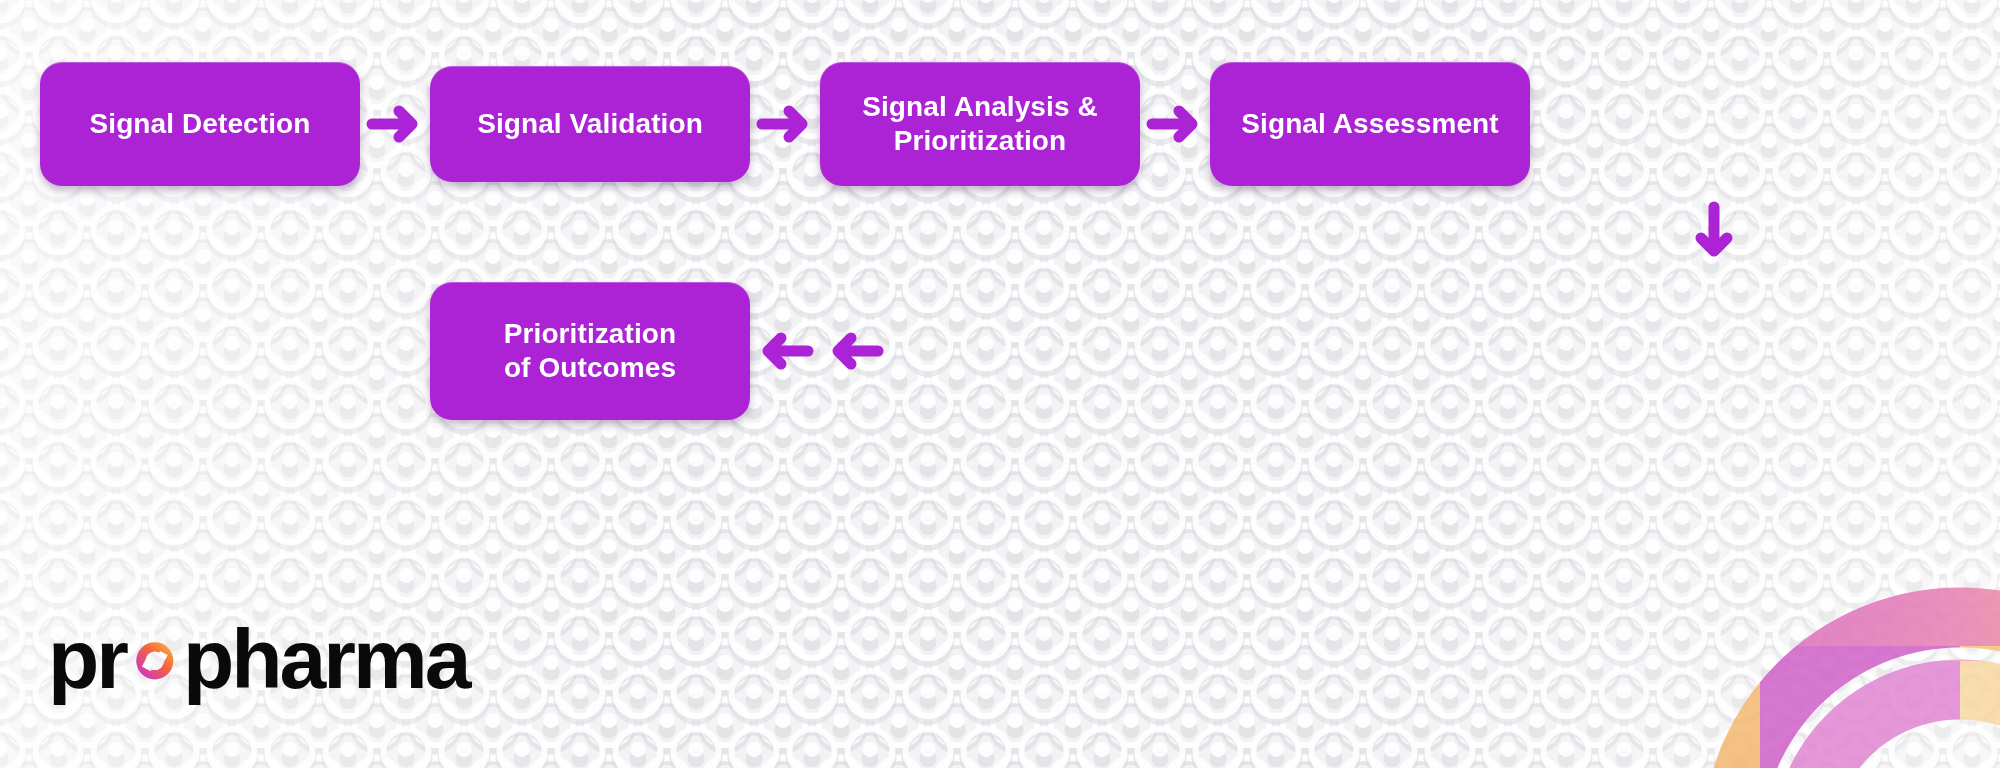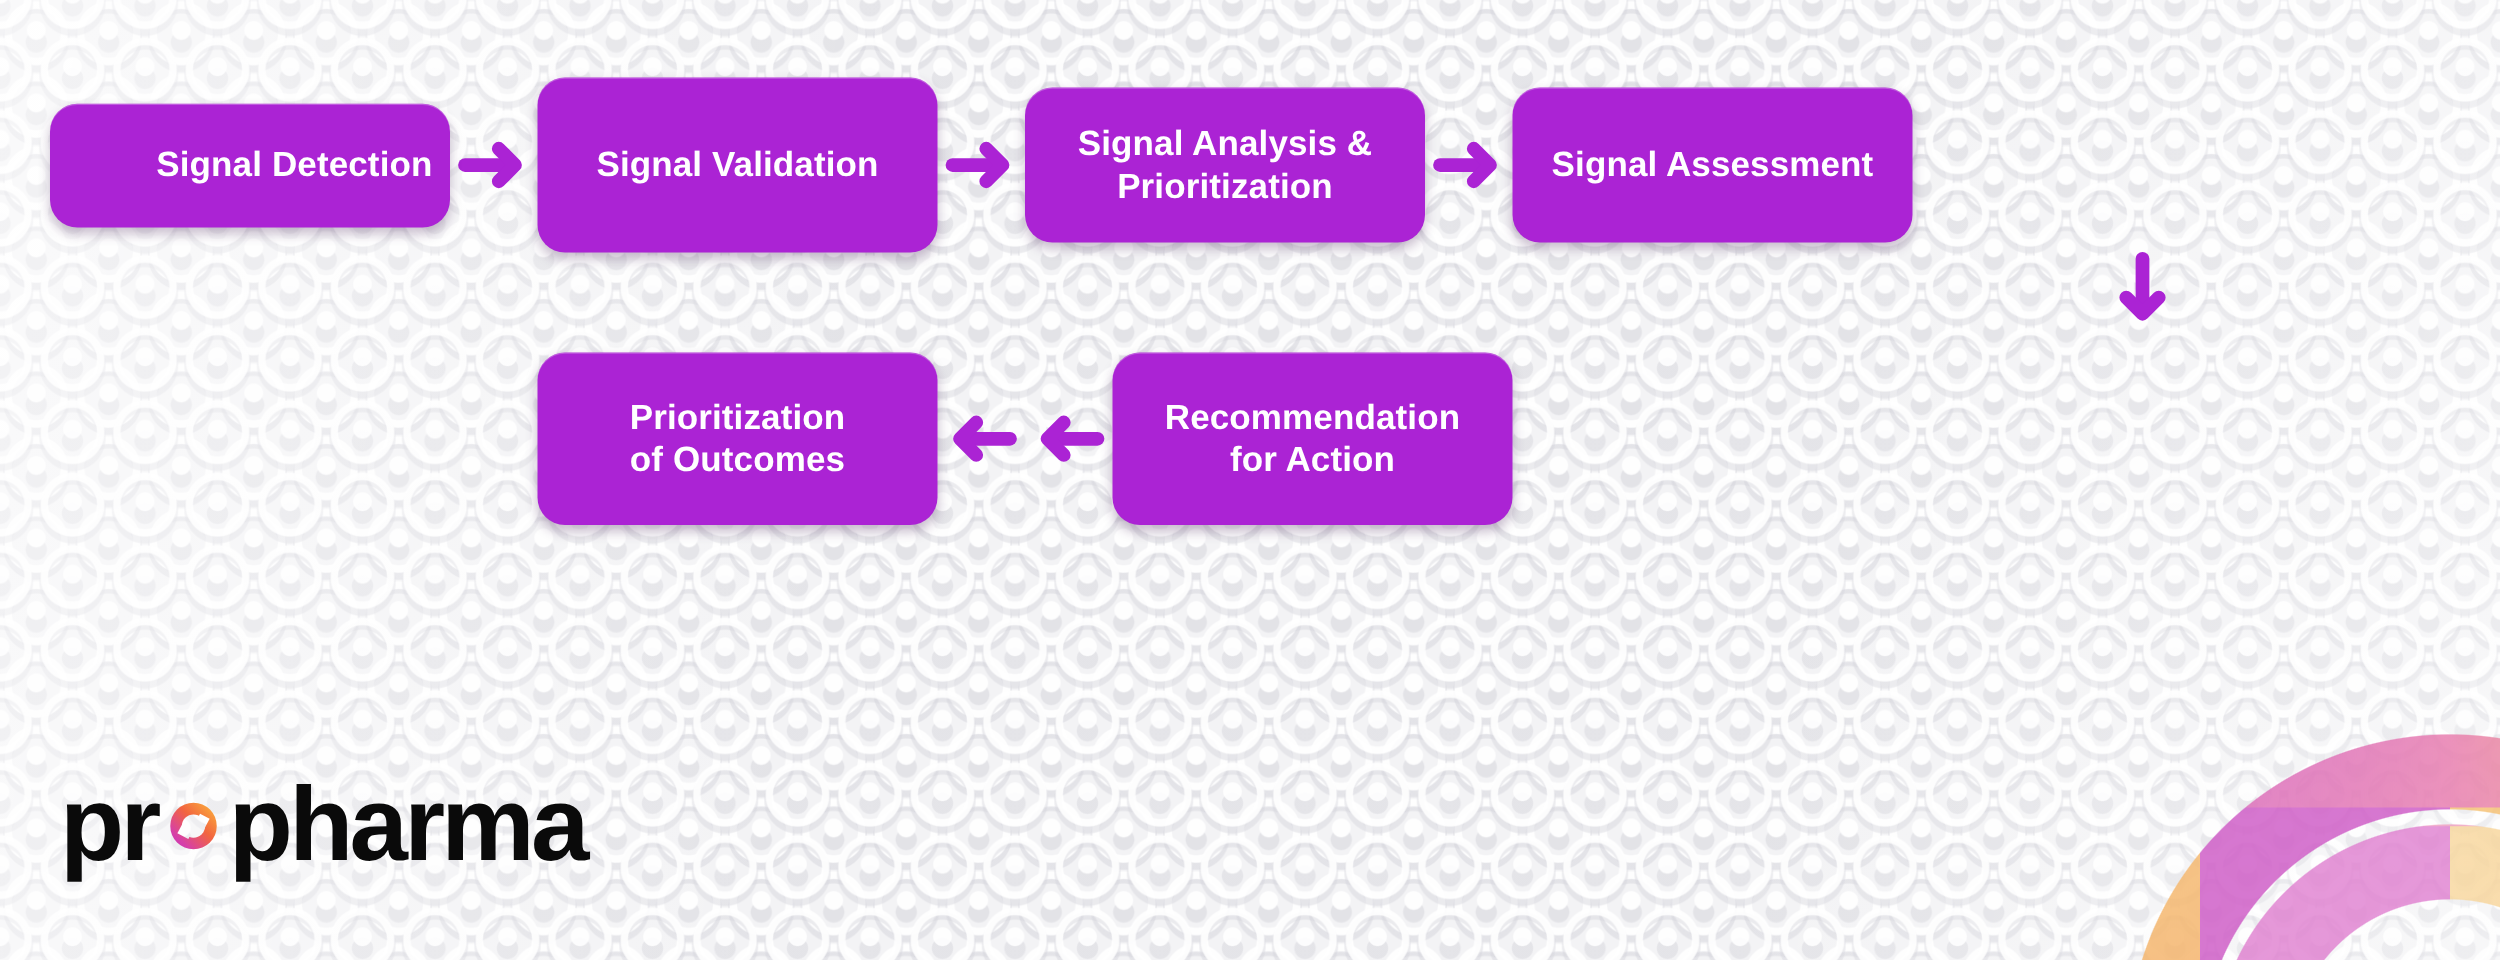--- a/index.html
+++ b/index.html
@@ -88,22 +88,22 @@
     font-size:28px;
     line-height:1.2;
     letter-spacing:.1px;
     padding:10px 14px;
     box-shadow:0 5px 9px rgba(60,20,80,.28), 0 1px 0 rgba(255,255,255,.25) inset;
     position:relative;
     flex:0 0 auto;
   }
   .node .label{ display:block; white-space:pre-line; }
 
-  .n1{ width:320px; height:99px;justify-content:flex-end; }
-  .n2{ width:320px; height:140px; }
+  .n1{ width:320px; height:124px; }
+  .n2{ width:320px; height:116px; }
   .n3{ width:320px; height:124px; }
   .n4{ width:320px; height:124px; }
   .n5{ width:320px; height:138px; }
   .n6{ width:320px; height:138px; }
   .n7{ width:320px; height:138px; }
 
   
   .arrow{
     flex:0 0 auto;
     display:flex; align-items:center; justify-content:center;
@@ -205,24 +205,20 @@
 
     <div class="arrow arrow-h">
       <span>
         <svg width="58" height="44" viewBox="0 0 58 44" aria-hidden="true">
           <path d="M52 22 H18" stroke="#ab23d4" stroke-width="11" stroke-linecap="round" fill="none"></path>
           <path d="M25 9 L12 22 L25 35" stroke="#ab23d4" stroke-width="11" stroke-linecap="round" stroke-linejoin="round" fill="none"></path>
         </svg>
       </span>
     </div>
 
-    <div class="node n5">
-      <span class="label">Recommendation
-for Action</span>
-    </div>
   </div>
 </div>
 
 <div id="logo" style="position:absolute;left:48px;bottom:62px;display:flex;">
   <svg width="460" height="86" viewBox="0 0 460 86" aria-hidden="true" style="display:block;overflow:visible">
     <defs>
       <linearGradient id="ringGrad" x1="0%" y1="100%" x2="100%" y2="0%">
         <stop offset="0%" stop-color="#b82ad0"></stop>
         <stop offset="28%" stop-color="#d63fa8"></stop>
         <stop offset="55%" stop-color="#f2653f"></stop>

